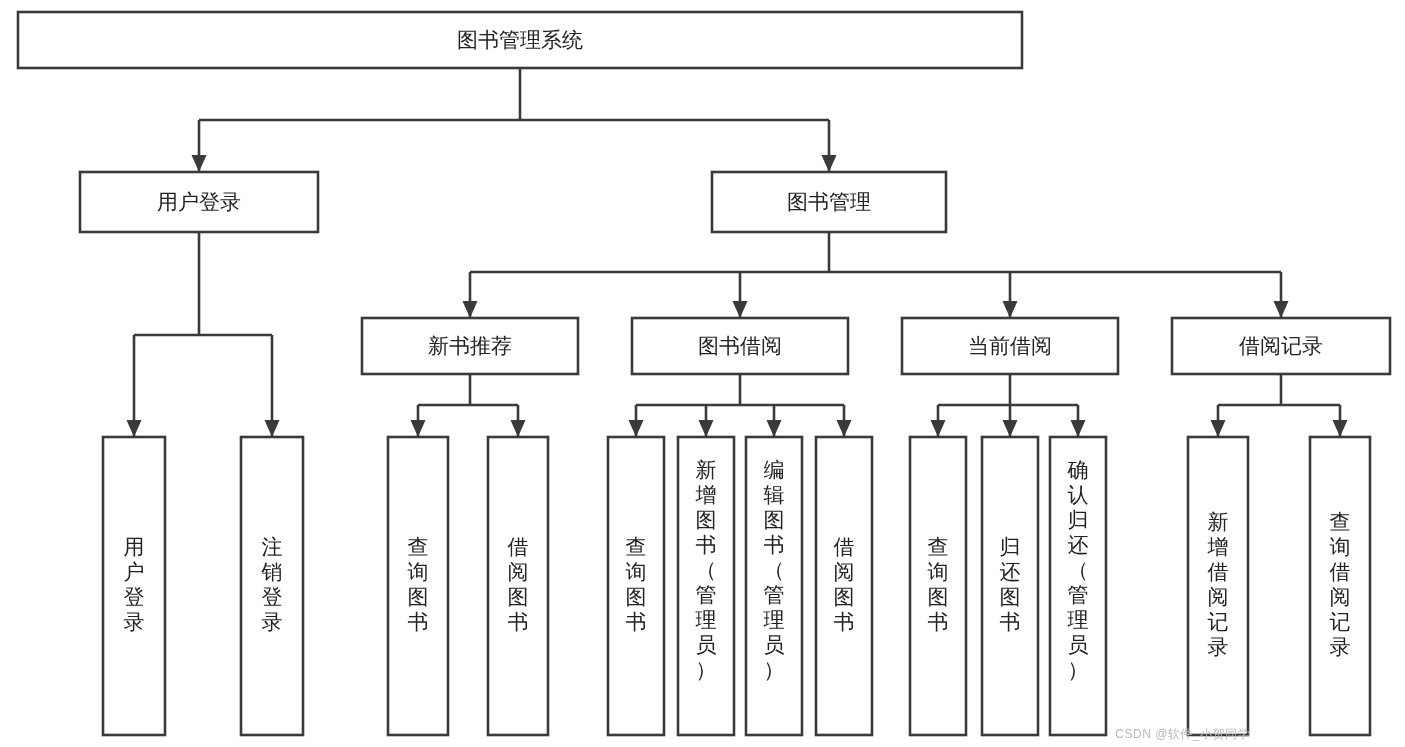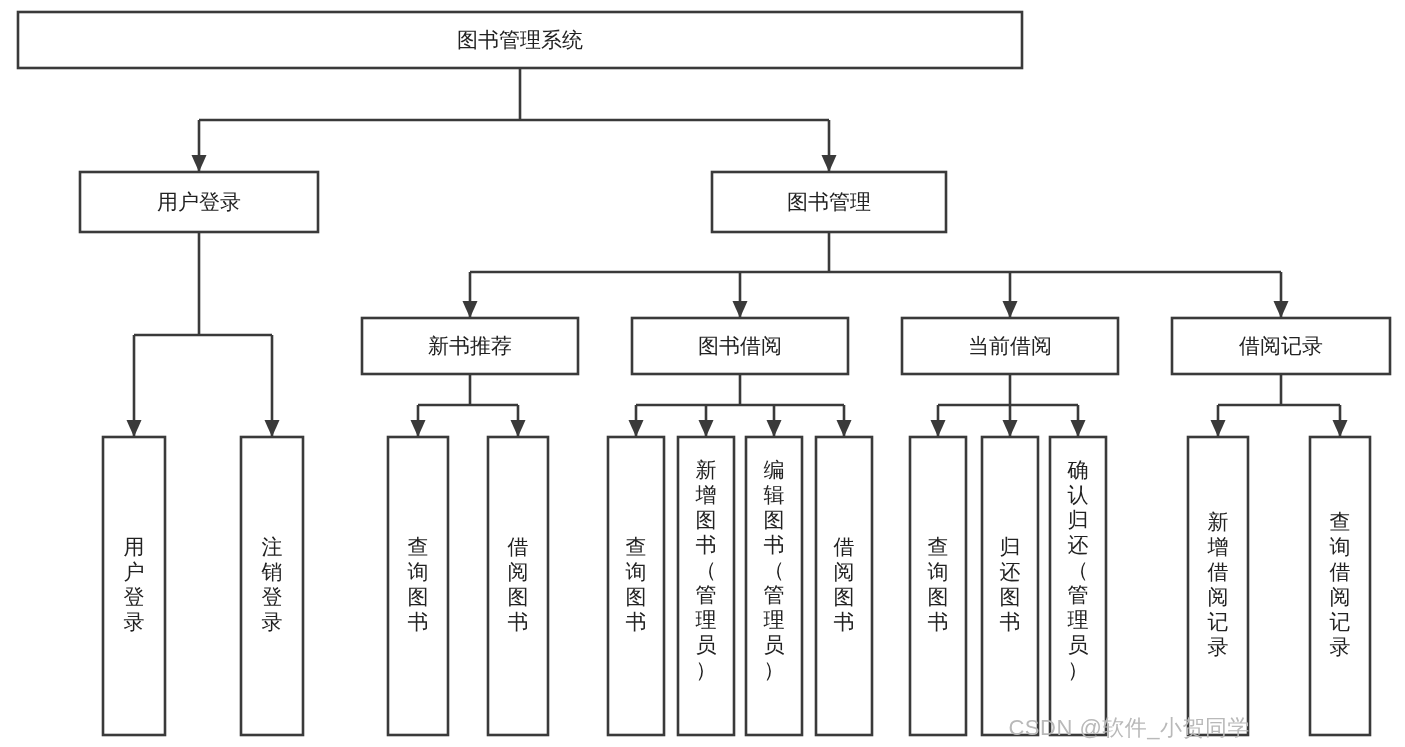--- a/index.html
+++ b/index.html
@@ -53,21 +53,21 @@
     font-family: "Liberation Sans", "DejaVu Sans", sans-serif;
     font-size: 21px;
     fill: #222222;
     text-anchor: middle;
   }
   .watermark {
     position: absolute;
     right: 8px;
     bottom: 4px;
     font-family: "Liberation Sans", "DejaVu Sans", sans-serif;
-    font-size: 22px;
+    font-size: 12px;
     color: #b9b9b9;
     letter-spacing: 0.5px;
     white-space: nowrap;
     user-select: none;
   }
 </style>
 </head>
 <body>
 
 <div id="diagram-root">

